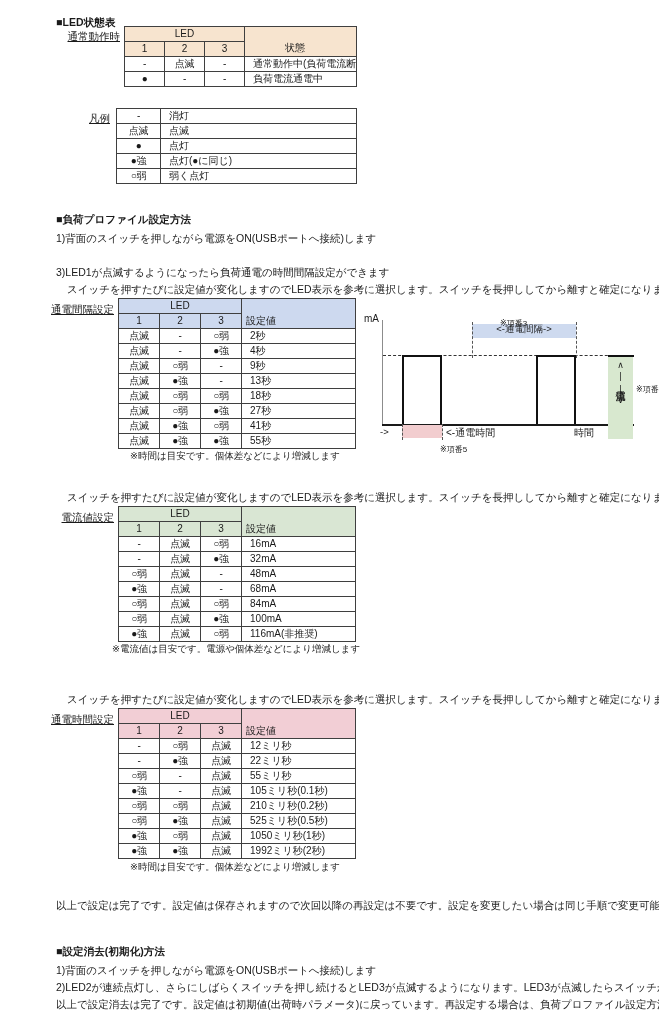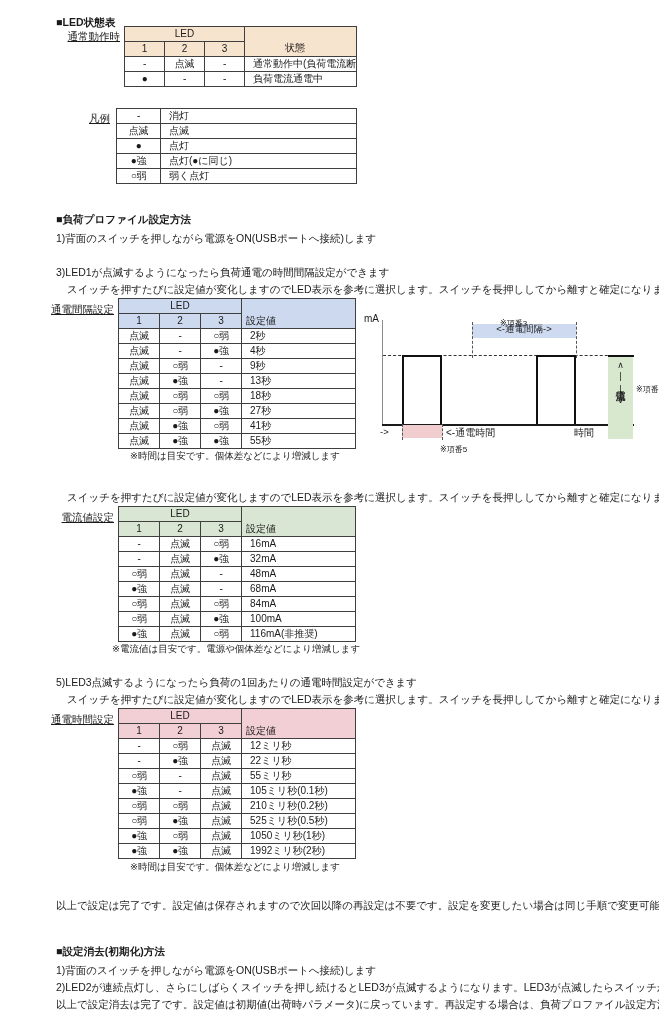--- a/index.html
+++ b/index.html
@@ -436,21 +436,20 @@
           <td class="led-sym">●強</td>
           <td class="led-sym">点滅</td>
           <td class="led-sym">○弱</td>
           <td class="val">116mA(非推奨)</td>
         </tr>
       </tbody>
   </table>
 
   <div class="abs note" style="left:112px; top:642px;">※電流値は目安です。電源や個体差などにより増減します</div>
 
-  <div class="abs line" style="left:56px; top:674px;">5)LED3点滅するようになったら負荷の1回あたりの通電時間設定ができます</div>
   <div class="abs line indent" style="left:56px; top:691px;">スイッチを押すたびに設定値が変化しますのでLED表示を参考に選択します。スイッチを長押ししてから離すと確定になります</div>
 
   <div class="tbl-caption" style="left:14px; top:713px; width:100px;">通電時間設定</div>
 
   <table class="grid abs" id="ontime-table" style="left:118px; top:708px; width:237px;">
     <colgroup>
         <col style="width:41px">
         <col style="width:41px">
         <col style="width:41px">
         <col style="width:114px">

